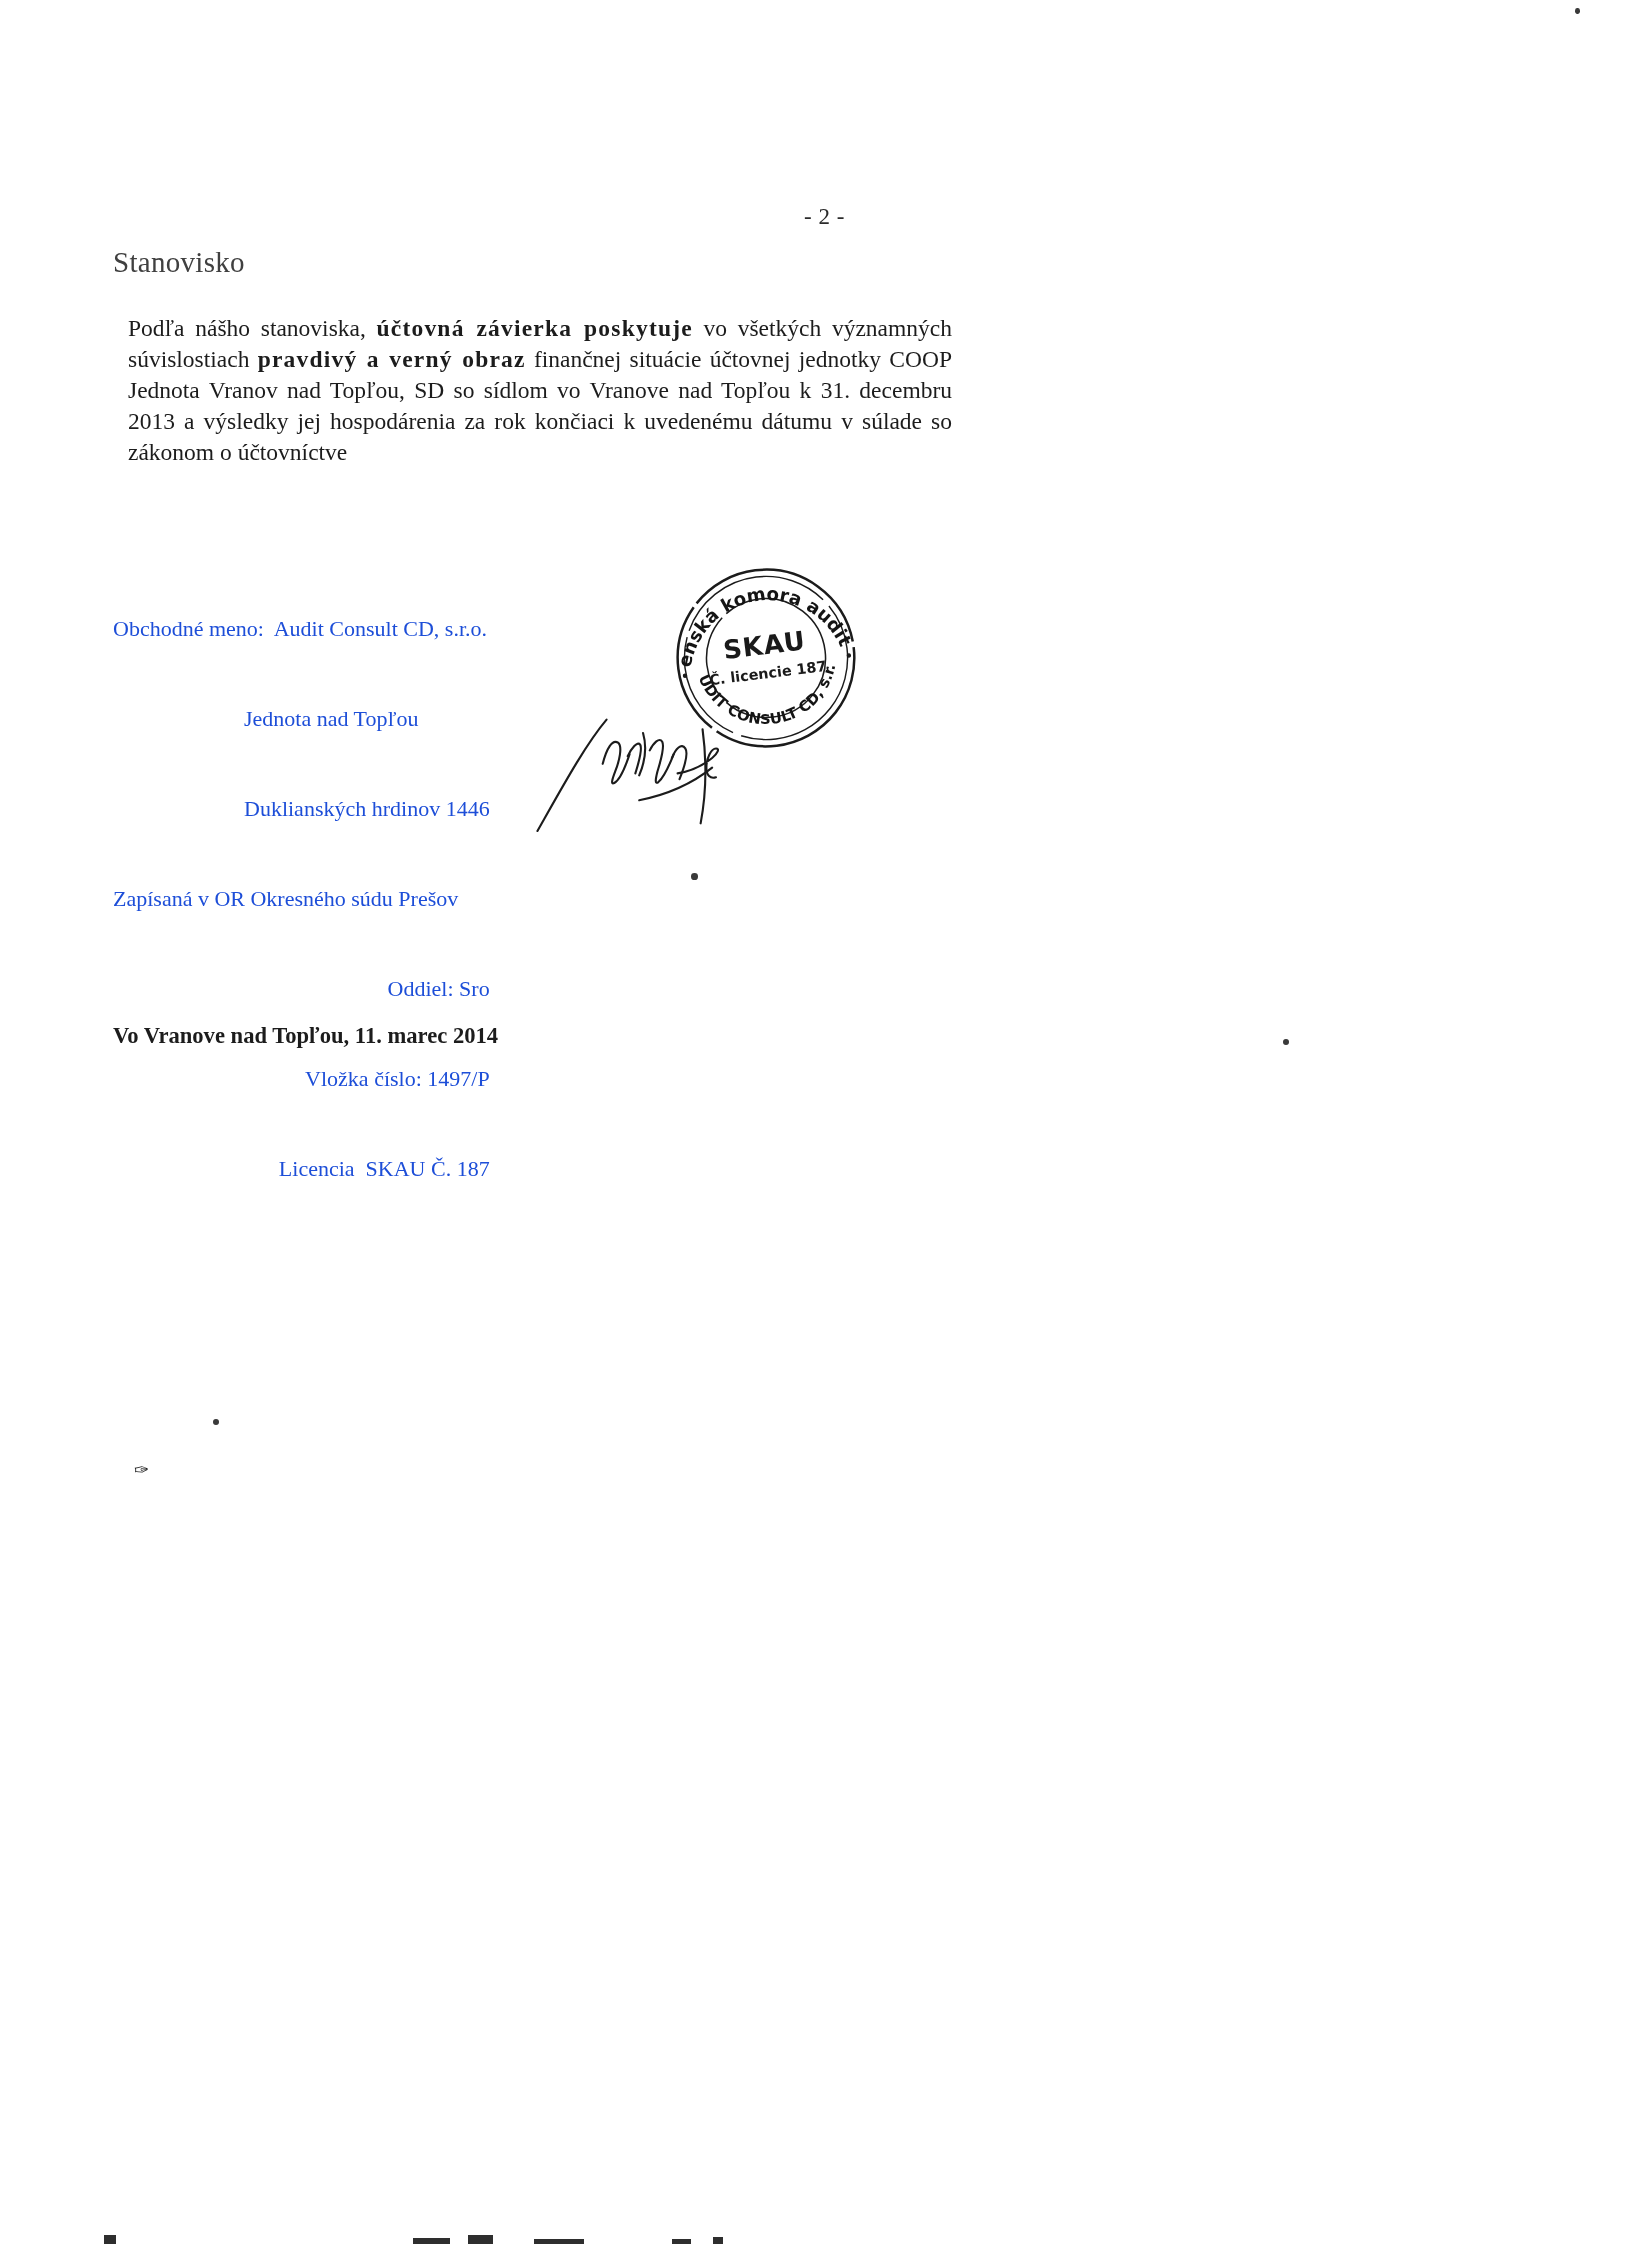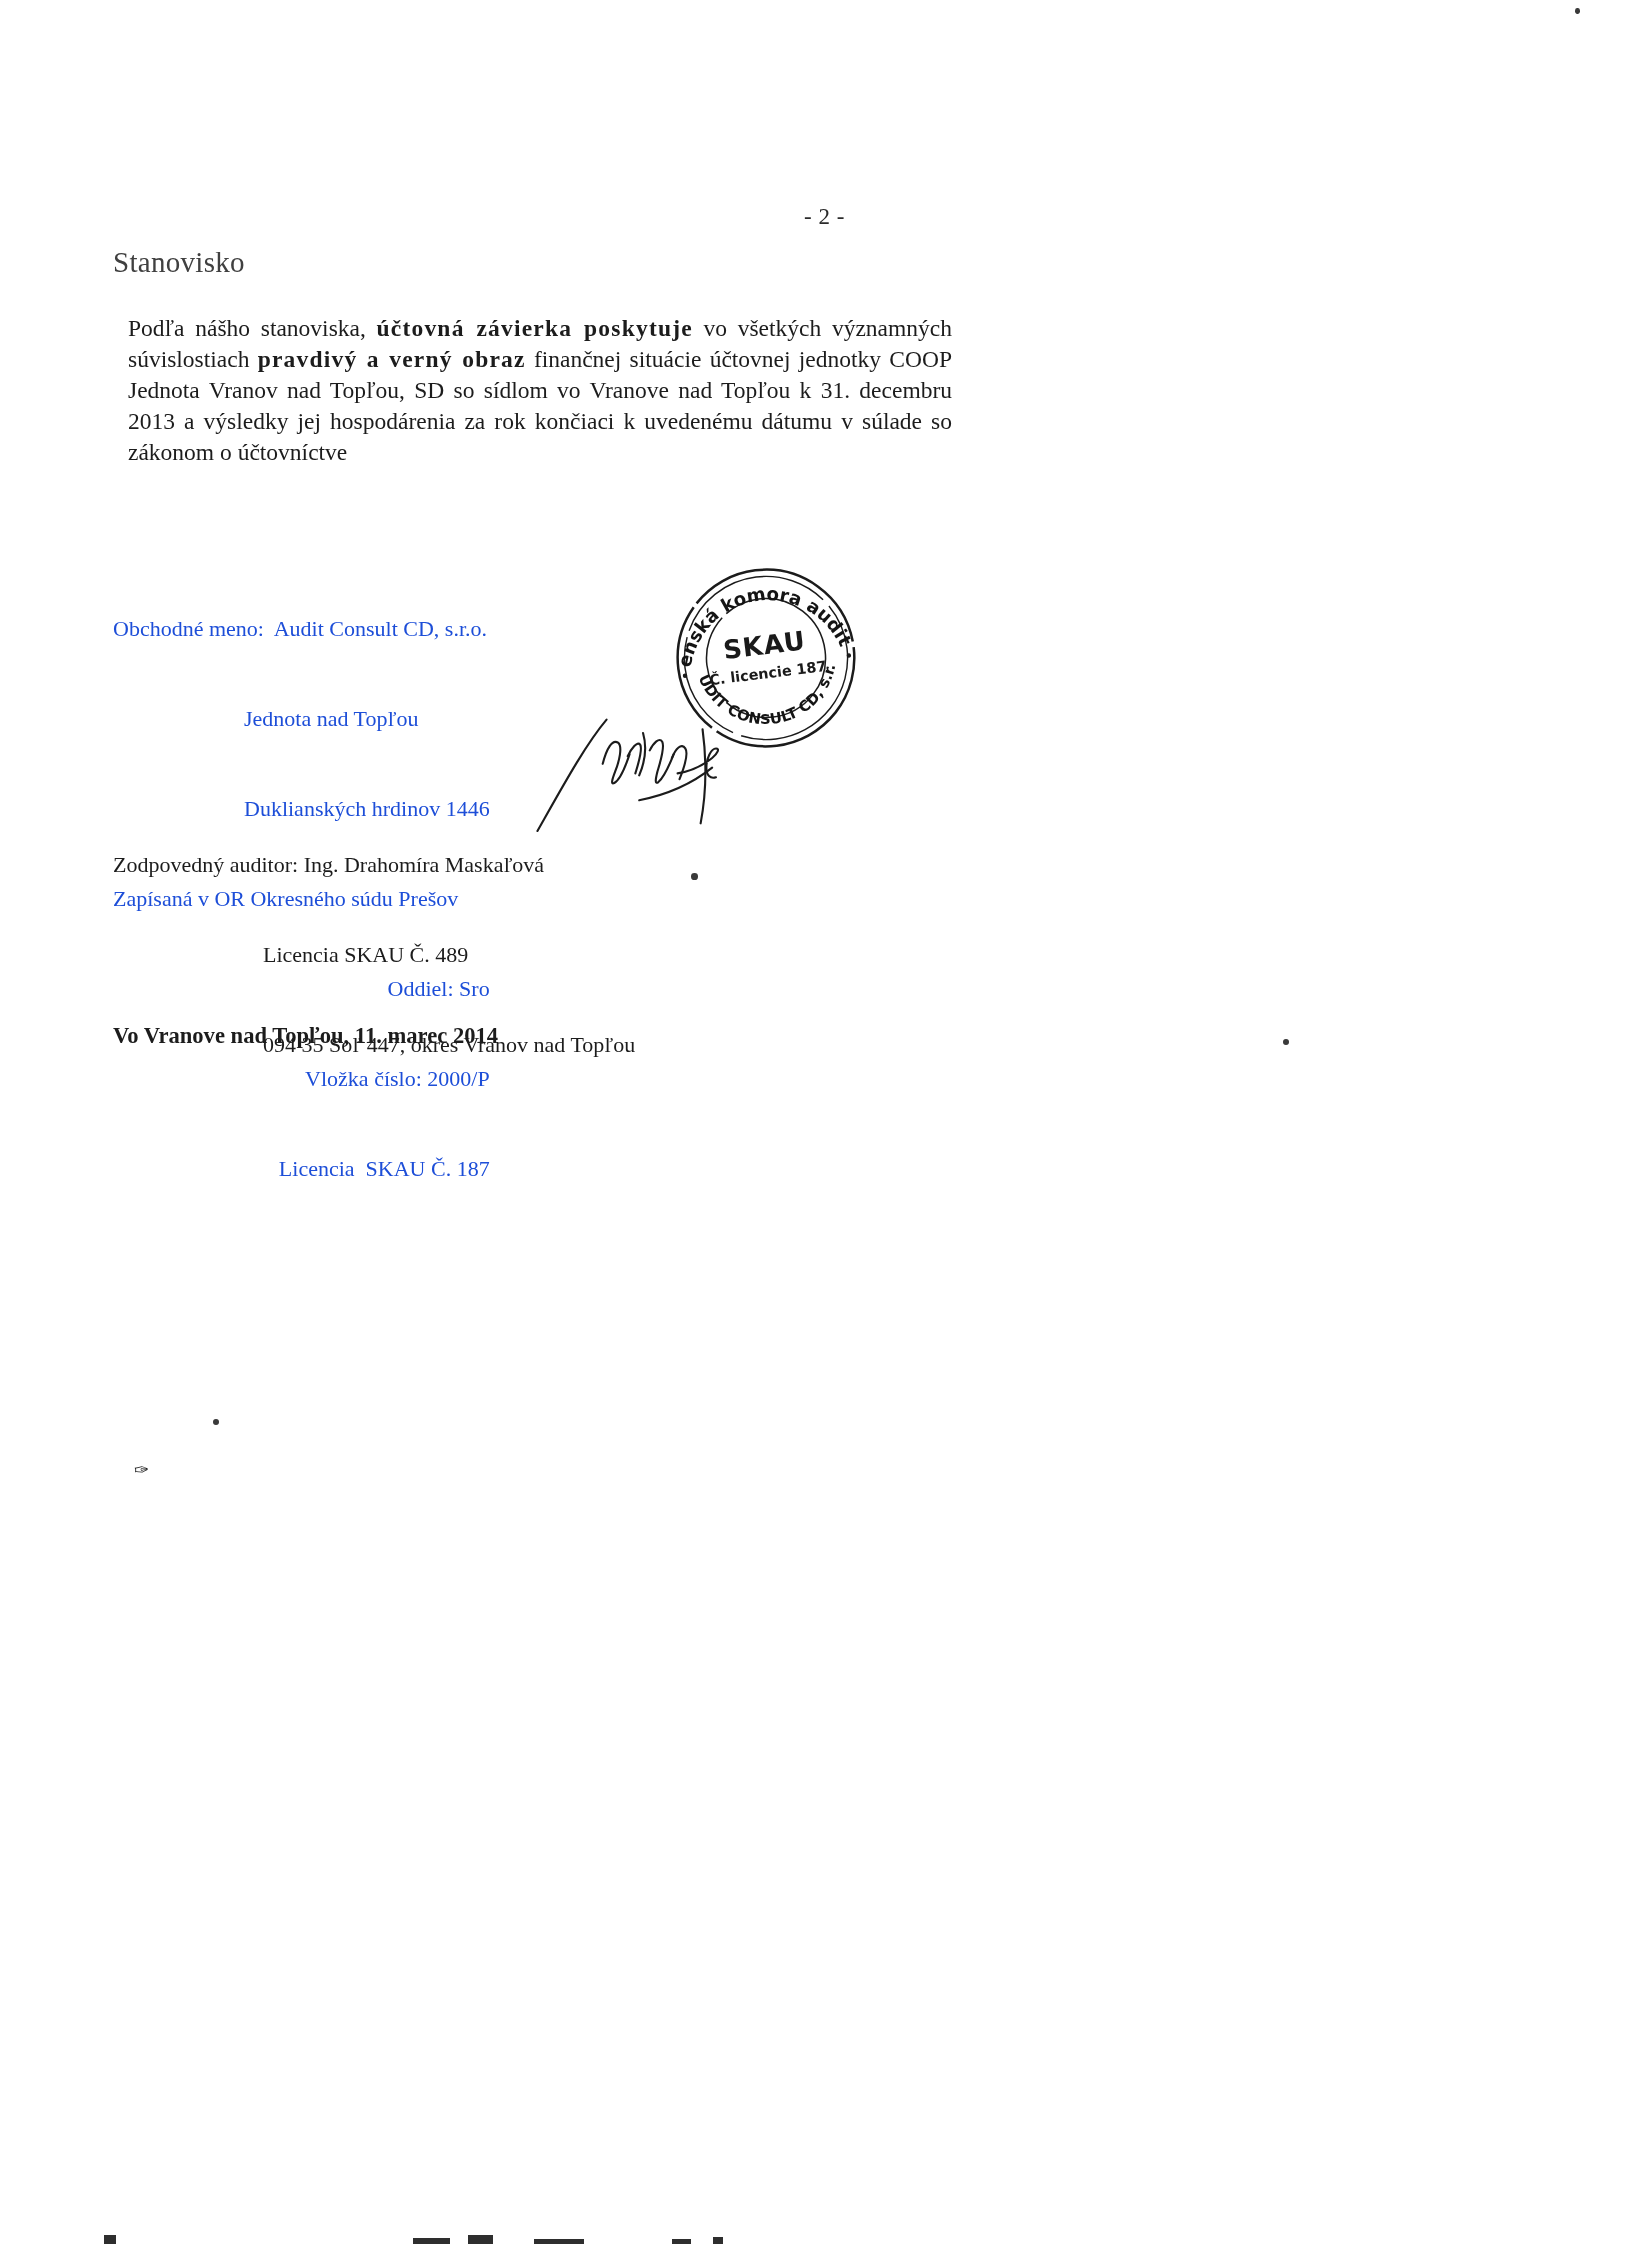--- a/index.html
+++ b/index.html
@@ -190,29 +190,24 @@
     <b class="sp-wide">pravdivý a verný obraz</b>
     <span>finančnej situácie účtovnej jednotky  COOP Jednota Vranov nad Topľou, SD  so sídlom vo Vranove nad Topľou  k 31. decembru 2013 a výsledky jej hospodárenia za rok končiaci  k uvedenému dátumu v súlade so zákonom o účtovníctve</span>
   </div>
 
   <div class="firm-block">
     <span class="flush"><span>Obchodné meno:</span>  <span>Audit Consult CD, s.r.o.</span></span>
     <span class="indent-1">Jednota nad Topľou</span>
     <span class="indent-1">Duklianských hrdinov 1446</span>
     <span class="flush">Zapísaná v OR Okresného súdu Prešov</span>
     <span class="indent-2">Oddiel: Sro</span>
-    <span class="indent-2">Vložka číslo: 2000/P</span>
+    <span class="indent-2">Vložka číslo: 1497/P</span>
     <span class="indent-2">Licencia  SKAU Č. 187</span>
   </div>
 
-  <div class="auditor-block">
-    <span class="flush"><span>Zodpovedný auditor:</span> <span>Ing. Drahomíra Maskaľová</span></span>
-    <span class="ind-a">Licencia SKAU Č. 489</span>
-    <span class="ind-b">094 35 Soľ 447, okres Vranov nad Topľou</span>
-  </div>
 
   <div class="place-date">Vo Vranove nad Topľou,  11. marec  2014</div>
 
   <div class="stamp">
     <svg width="192" height="192" viewBox="0 0 200 200">
       <defs>
         <path id="arcTop" d="M 20,104 A 82,82 0 0 1 180,104"></path>
         <path id="arcBottom" d="M 28,112 A 74,74 0 0 0 172,112"></path>
       </defs>
       <circle cx="100" cy="100" r="92" fill="none" stroke="#1b1b1b" stroke-width="2.6" stroke-dasharray="210 6 140 5"></circle>

